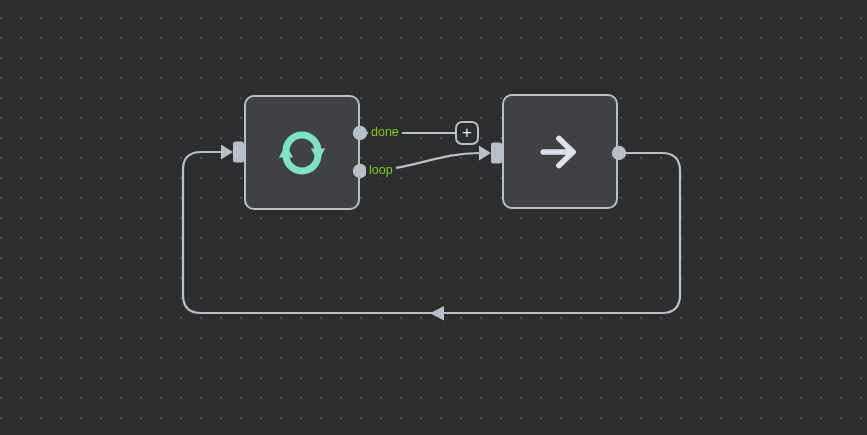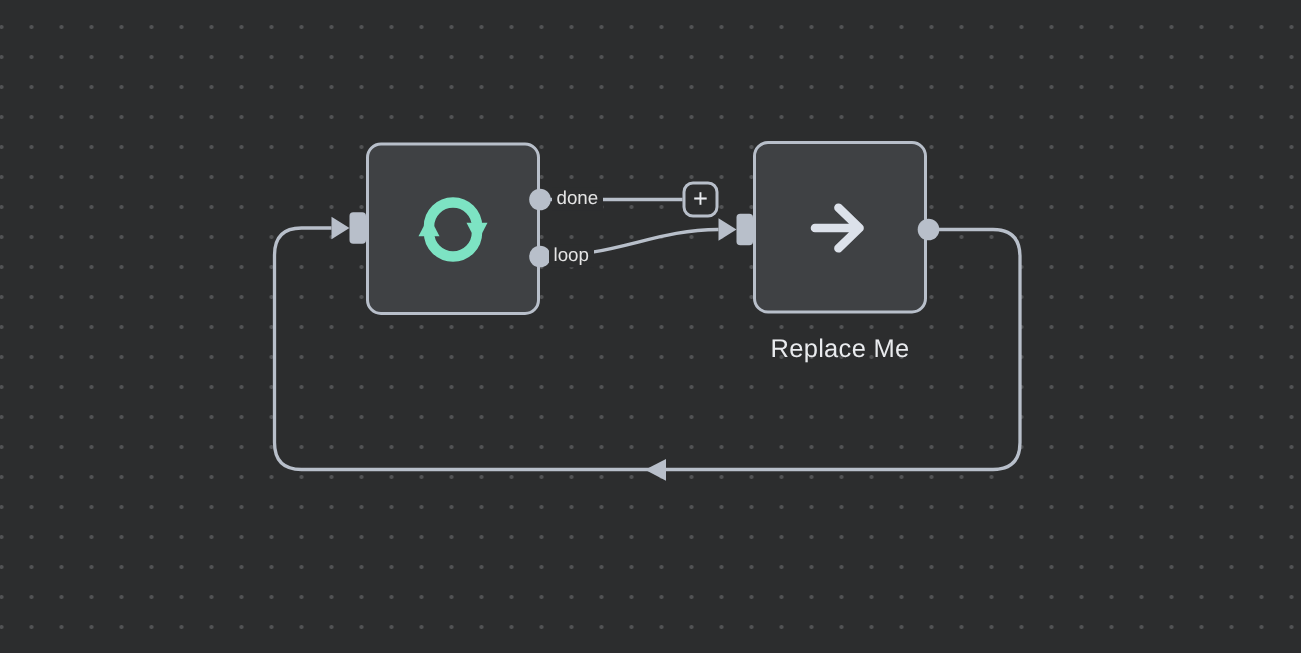--- a/index.html
+++ b/index.html
@@ -33,21 +33,21 @@
     letter-spacing:.2px;
     z-index:1;
   }
   .wires{
     position:absolute;left:0;top:0;z-index:2;
   }
   .port-label{
     position:absolute;
     transform:translateY(-52%);
     background:#2c2d2e;
-    color:#e5e5e5;
+    color:#84cc16;
     font-size:12.5px;
     padding:0 3px;
     z-index:3;
     line-height:1.2;
   }
   .plus-button{
     position:absolute;left:455px;top:121px;
     width:24px;height:24px;box-sizing:border-box;
     background:#2c2d2e;
     border:2px solid #b8bfca;
@@ -72,21 +72,20 @@
       <path d="M 43 29 A 16 16 0 0 1 11 29" fill="none" stroke="#7de3c3" stroke-width="7"></path>
       <polygon points="4,31.5 18,31.5 11,18" fill="#7de3c3"></polygon>
     </svg>
   </div>
 
   <div class="node" style="left:502px;top:94px;">
     <svg width="50" height="50" viewBox="0 0 48 48">
       <path d="M 8 24 H 35 M 23 11 L 36.5 24 L 23 37" fill="none" stroke="#dce1ea" stroke-width="5.5" stroke-linecap="round" stroke-linejoin="round"></path>
     </svg>
   </div>
-  <div class="node-title" style="left:560px;top:223px;">Replace Me</div>
 
   <svg class="wires" width="867" height="435" viewBox="0 0 867 435">
 
     <path d="M 360 133 H 455" fill="none" stroke="#b8bfca" stroke-width="2.2"></path>
 
     <path d="M 360 171 C 412 171 436 153 479 153" fill="none" stroke="#b8bfca" stroke-width="2.2"></path>
     <polygon points="479,145.5 491,153 479,160.5" fill="#b8bfca"></polygon>
 
     <path d="M 619 153 L 662 153 Q 680 153 680 171 L 680 295 Q 680 313 662 313 L 201 313 Q 183 313 183 295 L 183 170 Q 183 152 201 152 L 221 152" fill="none" stroke="#b8bfca" stroke-width="2.2"></path>
     <polygon points="444,306 444,320.5 430,313.2" fill="#b8bfca"></polygon>

